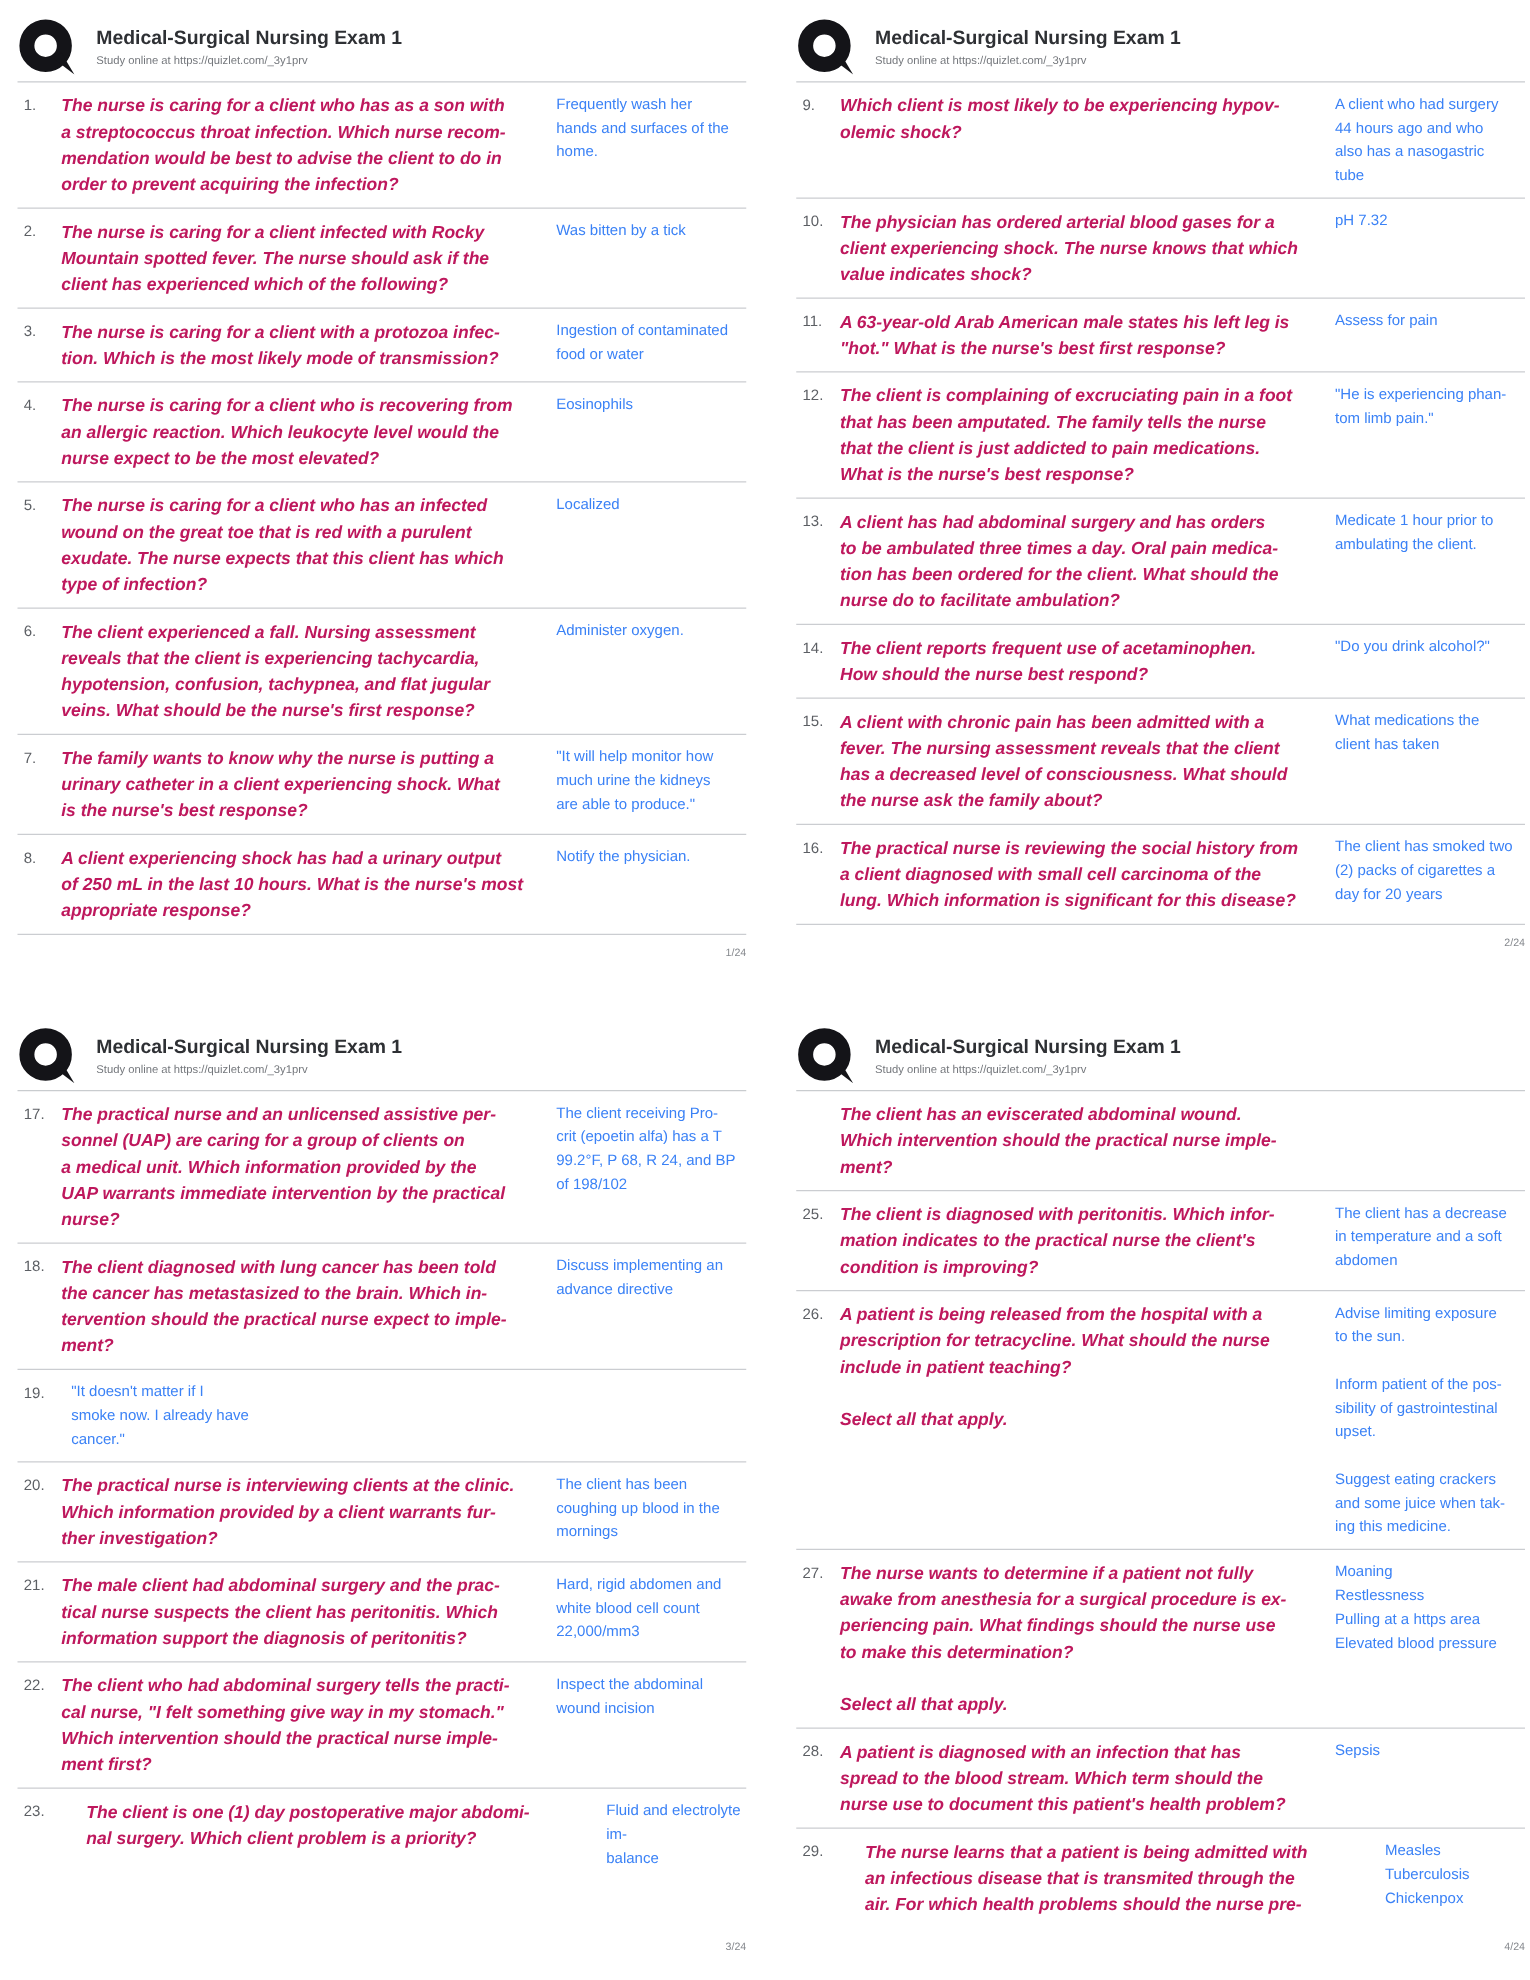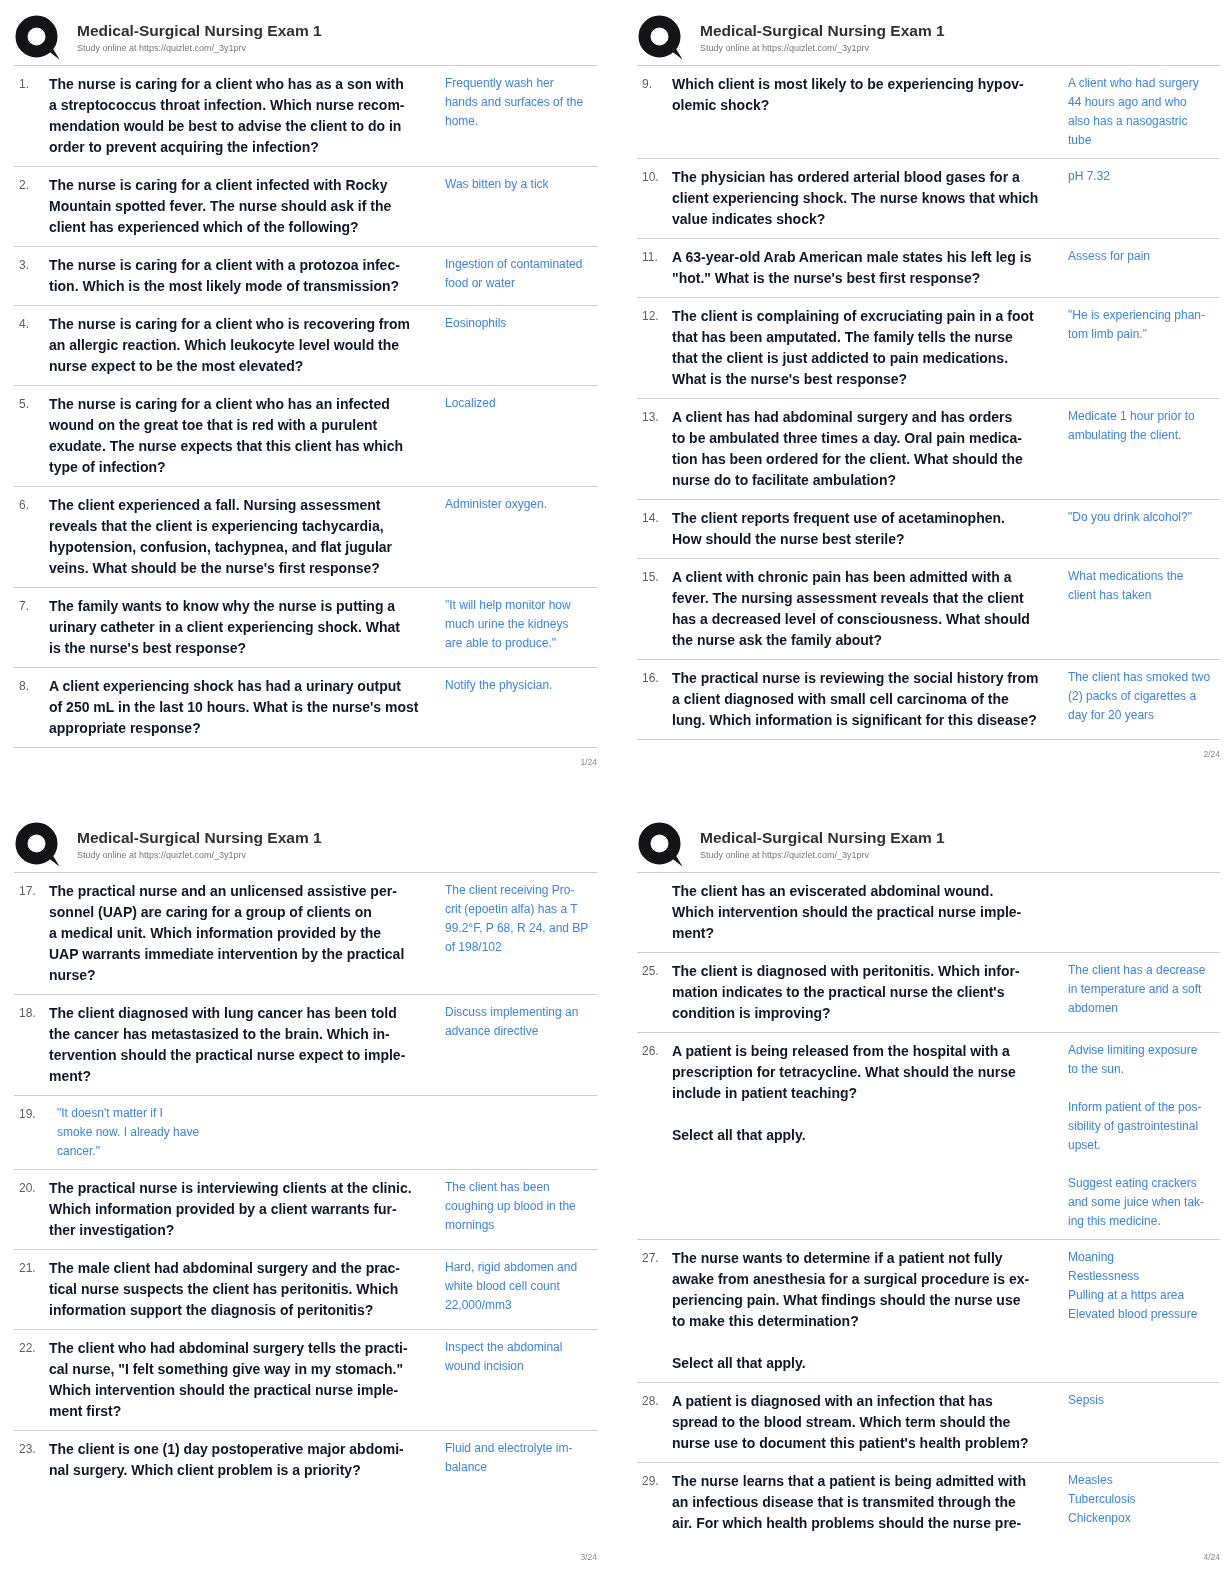--- a/index.html
+++ b/index.html
@@ -18,28 +18,28 @@
   .page-header{
     display:flex;align-items:flex-start;gap:15px;
     padding-bottom:3px;border-bottom:1px solid #c9cccf;
   }
   .logo{width:48px;height:48px;flex:0 0 48px;display:block;}
   .header-text{padding-top:7px;}
   .title{margin:0;font-size:15.5px;font-weight:bold;color:#2e3034;line-height:19px;letter-spacing:0;}
   .subtitle{margin-top:3px;font-size:9px;color:#74777c;line-height:11px;}
   .rows{display:flex;flex-direction:column;}
   .row{display:flex;align-items:flex-start;padding:8px 0;border-bottom:1px solid #cbcdd1;}
-  .page--bottom .row:last-child{border-bottom:none;}
+  .page--bottom .row:last-child{border-bottom:none;gap:20px;}
   .num{
     flex:0 0 35px;box-sizing:border-box;padding-left:5px;
     font-size:12px;line-height:21px;color:#5c5f64;
   }
   .q{
     flex:0 0 388px;white-space:pre-line;
-    font-size:14px;line-height:21px;font-weight:bold;color:#0f172a;
+    font-size:14px;line-height:21px;font-weight:bold;color:#be185d;font-style:italic;
   }
   .a{
     flex:1 1 auto;margin-left:8px;white-space:pre-line;
     font-size:12px;line-height:19px;font-weight:normal;color:#3b82f6;
   }
   .page-footer{
     margin-top:auto;text-align:right;
     font-size:8.5px;color:#85888d;padding:9px 0 4px 0;
   }
 </style>
@@ -179,21 +179,21 @@
           <div class="q">A client has had abdominal surgery and has orders
 to be ambulated three times a day. Oral pain medica-
 tion has been ordered for the client. What should the
 nurse do to facilitate ambulation?</div>
           <div class="a">Medicate 1 hour prior to
 ambulating the client.</div>
         </div>
         <div class="row">
           <div class="num">14.</div>
           <div class="q">The client reports frequent use of acetaminophen.
-How should the nurse best sterile?</div>
+How should the nurse best respond?</div>
           <div class="a">"Do you drink alcohol?"</div>
         </div>
         <div class="row">
           <div class="num">15.</div>
           <div class="q">A client with chronic pain has been admitted with a
 fever. The nursing assessment reveals that the client
 has a decreased level of consciousness. What should
 the nurse ask the family about?</div>
           <div class="a">What medications the
 client has taken</div>

